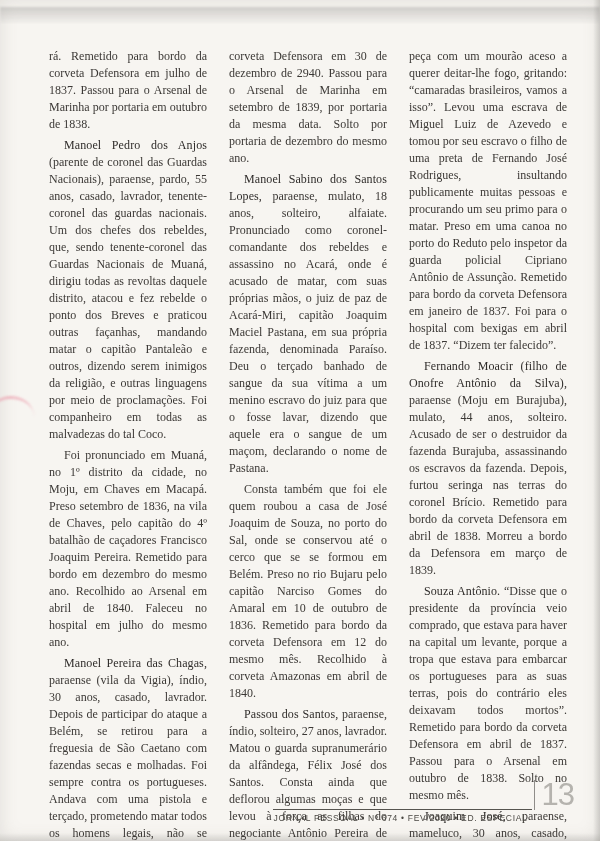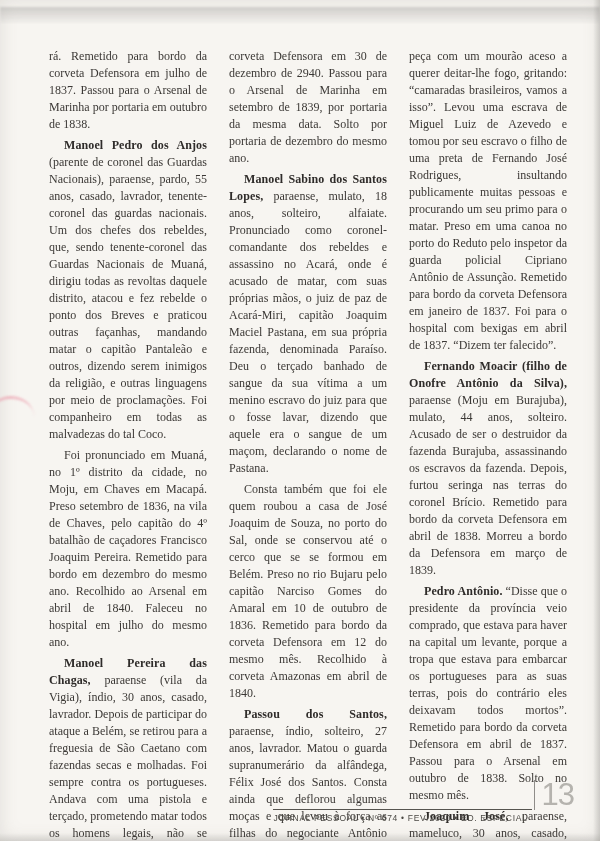--- a/index.html
+++ b/index.html
@@ -38,21 +38,21 @@
   }
   .col{
     flex:1 1 0;min-width:0;
     font-size:12px;line-height:17px;
     color:#3b3835;
     text-align:justify;
     hyphens:auto;-webkit-hyphens:auto;
   }
   .col p{margin:4px;text-indent:15px;}
   .col p.noindent{text-indent:0;}
-  .col strong{font-weight:bold;color:#2f2c2a;letter-spacing:.1px;}
+  .col strong{font-weight:normal;color:#2f2c2a;letter-spacing:.1px;}
   
   .footer{
     position:absolute;right:26px;bottom:18px;
     display:flex;align-items:flex-start;
     font-family:"Liberation Sans","DejaVu Sans",sans-serif;
   }
   .footer-imprint{
     border-top:1.2px solid #56544f;
     margin-top:29px;
     padding:3px 4px 0 0;
@@ -94,21 +94,21 @@
     <div class="col">
         <p class="noindent">corveta Defensora em 30 de dezembro de 2940. Passou para o Arsenal de Marinha em setembro de 1839, por portaria da mesma data. Solto por portaria de dezembro do mesmo ano.</p>
         <p><strong>Manoel Sabino dos Santos Lopes,</strong> paraense, mulato, 18 anos, solteiro, alfaiate. Pronunciado como coronel-comandante dos rebeldes e assassino no Acará, onde é acusado de matar, com suas próprias mãos, o juiz de paz de Acará-Miri, capitão Joaquim Maciel Pastana, em sua própria fazenda, denominada Paraíso. Deu o terçado banhado de sangue da sua vítima a um menino escravo do juiz para que o fosse lavar, dizendo que aquele era o sangue de um maçom, declarando o nome de Pastana.</p>
         <p>Consta também que foi ele quem roubou a casa de José Joaquim de Souza, no porto do Sal, onde se conservou até o cerco que se se formou em Belém. Preso no rio Bujaru pelo capitão Narciso Gomes do Amaral em 10 de outubro de 1836. Remetido para bordo da corveta Defensora em 12 do mesmo mês. Recolhido à corveta Amazonas em abril de 1840.</p>
         <p><strong>Passou dos Santos,</strong> paraense, índio, solteiro, 27 anos, lavrador. Matou o guarda supranumerário da alfândega, Félix José dos Santos. Consta ainda que deflorou algumas moças e que levou à força as filhas do negociante Antônio Pereira de Souza. Morreu no hospital em agosto de 1836.</p>
         <p><strong>Martinho Braz,</strong> paraense (Vila Franca), índio, 50 anos, casado, carpinteiro. Comandante de Icuipiranga, como em Pinhel, dirigiu proclamações aos índios contra a legalidade, assassinou alguns soldados em Aveiro, em companhia de seu filho, José de Nápoles. Preso pelo comandante do Amazonas. Remetido para bordo da corveta Defensora em outubro de 1838. Foi para o Hospital de S. José em 15 de março de 1839, onde faleceu no dia 18.</p>
       </div>
     <div class="col">
         <p class="noindent">peça com um mourão aceso a querer deitar-lhe fogo, gritando: “camaradas brasileiros, vamos a isso”. Levou uma escrava de Miguel Luiz de Azevedo e tomou por seu escravo o filho de uma preta de Fernando José Rodrigues, insultando publicamente muitas pessoas e procurando um seu primo para o matar. Preso em uma canoa no porto do Reduto pelo inspetor da guarda policial Cipriano Antônio de Assunção. Remetido para bordo da corveta Defensora em janeiro de 1837. Foi para o hospital com bexigas em abril de 1837. “Dizem ter falecido”.</p>
         <p><strong>Fernando Moacir (filho de Onofre Antônio da Silva),</strong> paraense (Moju em Burajuba), mulato, 44 anos, solteiro. Acusado de ser o destruidor da fazenda Burajuba, assassinando os escravos da fazenda. Depois, furtou seringa nas terras do coronel Brício. Remetido para bordo da corveta Defensora em abril de 1838. Morreu a bordo da Defensora em março de 1839.</p>
-        <p><strong>Pedro Antônio.</strong> “Disse que o presidente da província veio comprado, que estava para haver na capital um levante, porque a tropa que estava para embarcar os portugueses para as suas terras, pois do contrário eles deixavam todos mortos”. Remetido para bordo da corveta Defensora em abril de 1837. Passou para o Arsenal em outubro de 1838. Solto no mesmo mês.</p>
+        <p><strong>Souza Antônio.</strong> “Disse que o presidente da província veio comprado, que estava para haver na capital um levante, porque a tropa que estava para embarcar os portugueses para as suas terras, pois do contrário eles deixavam todos mortos”. Remetido para bordo da corveta Defensora em abril de 1837. Passou para o Arsenal em outubro de 1838. Solto no mesmo mês.</p>
         <p><strong>Joaquim José,</strong> paraense, mameluco, 30 anos, casado, lavrador. Foi rebelde desde o início da cabanagem. Segundo a acusação, “andava por aqueles rios seduzindo a escravatura, dizendo que na Bahia já todos os escravos estavam forro e que Cametá estava pronta para os ajudar em qualquer tentativa que eles fizessem naquele rio”, o Itapicuru, onde foi preso.</p>
       </div>
   </div>
 
   <div class="footer">
     <div class="footer-imprint">JORNAL PESSOAL • Nº 674 • FEV/2020 • ED. ESPECIAL</div>
     <div class="footer-pagenum">13</div>
   </div>
 
 </div>

